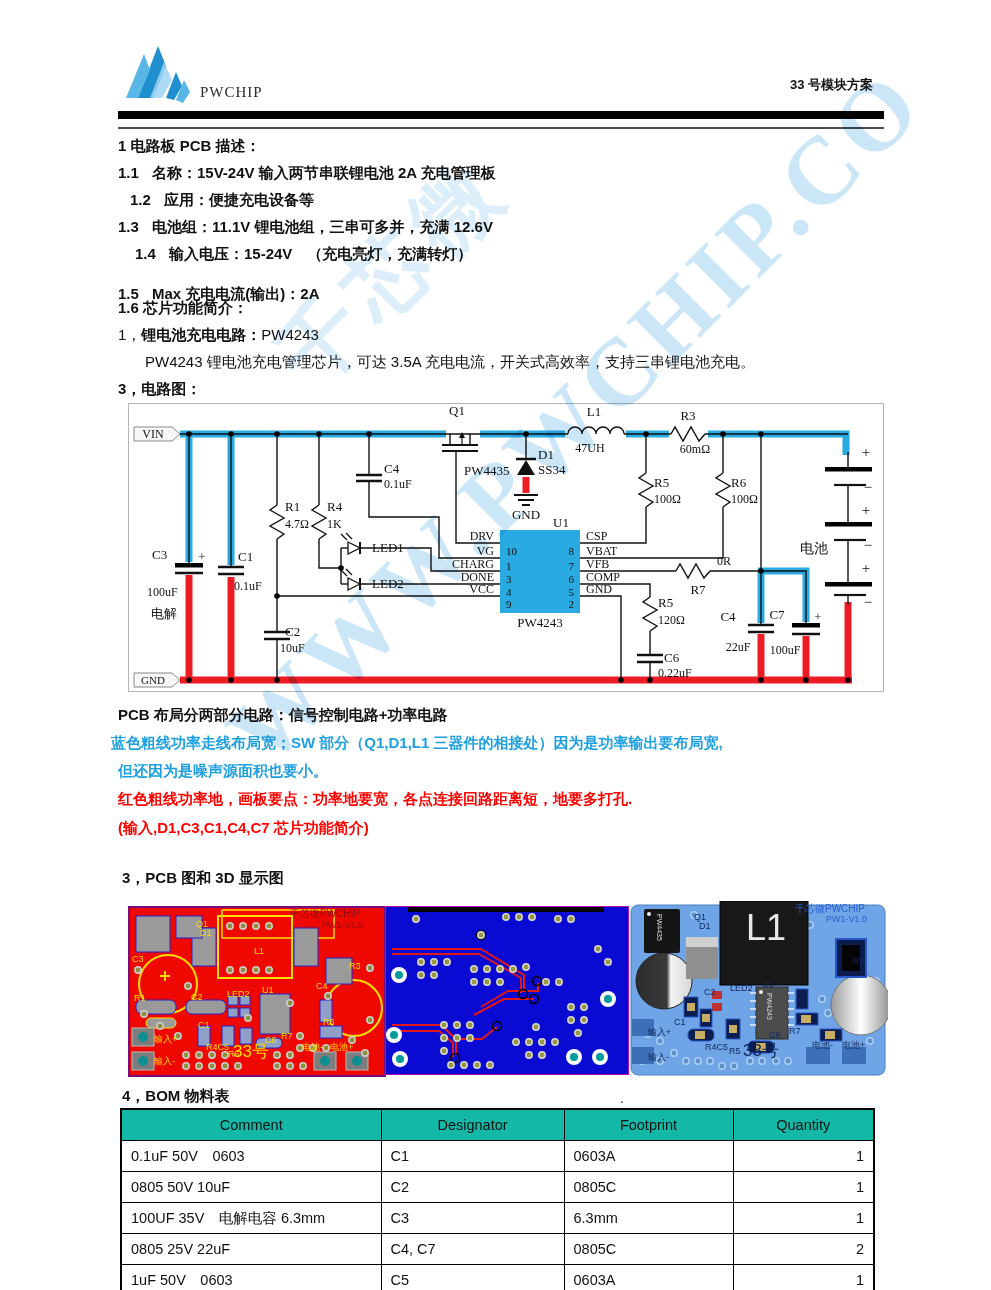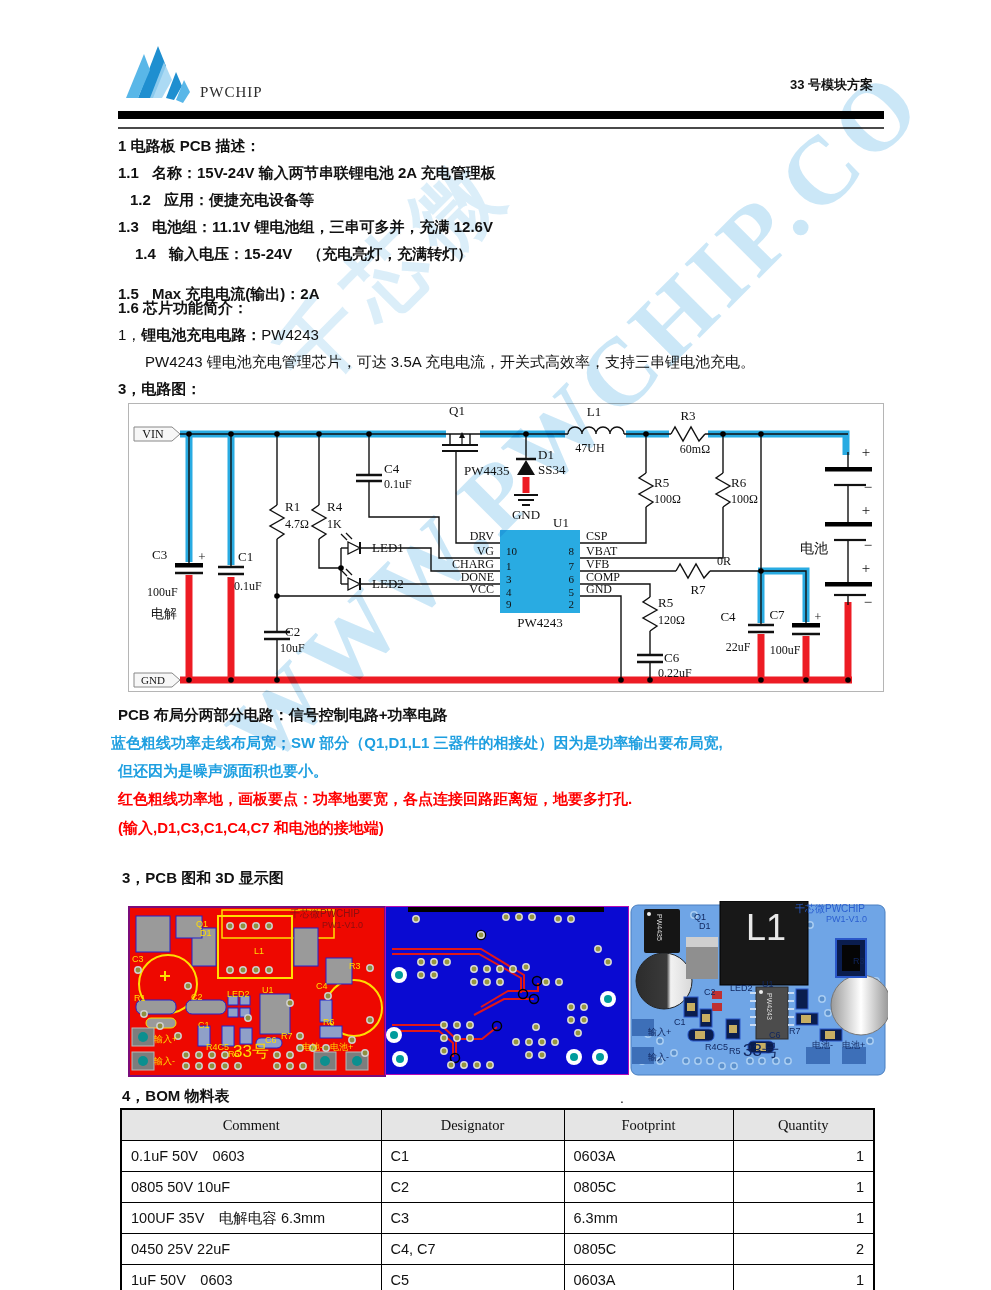--- a/index.html
+++ b/index.html
@@ -28,21 +28,21 @@
   #red-panel{left:128px;top:906px;width:254px;height:167px;border:2px solid #7b0c7b;background:#ee0800;}
   #blue-panel{left:385px;top:906px;width:242px;height:167px;border:1px solid #b50cb5;background:#0a0ad2;}
   #render-panel{left:630px;top:901px;width:258px;height:177px;background:#fff;}
   .pcb-lab{position:absolute;font-size:9px;font-weight:normal;line-height:10px;white-space:nowrap;z-index:3;}
   .pcb-lab.vert{writing-mode:vertical-rl;}
   .panel svg{position:absolute;left:0;top:0;}
   
   #bom-table{position:absolute;left:120px;top:1108px;border-collapse:collapse;z-index:2;
              font-size:14.5px;}
   #bom-table th,#bom-table td{border:1.5px solid #000;padding:3px 9px;height:24px;font-weight:normal;}
-  #bom-table th{background:#e5e5e5;text-align:center;font-family:Liberation Serif, serif;}
+  #bom-table th{background:#14b8a6;text-align:center;}
   #bom-table td.qty{text-align:right;}
   #bom-table{border:2px solid #000;}
   .z2{z-index:2;}
 </style>
 </head>
 <body>
 
 <div id="page">
 
   <svg class="abs" style="left:120px;top:40px" width="80" height="66" viewBox="0 0 80 66">
@@ -308,21 +308,21 @@
         <text x="446" y="193" text-anchor="end" font-size="11" fill="#111" font-family="&quot;Liberation Serif&quot;,serif">5</text>
         <text x="458" y="190" text-anchor="start" font-size="12" fill="#111" font-family="&quot;Liberation Serif&quot;,serif">GND</text>
         <text x="446" y="205" text-anchor="end" font-size="11" fill="#111" font-family="&quot;Liberation Serif&quot;,serif">2</text>
       </g>
   </svg>
 
   <div class="abs txt15 bold z2" style="left:118px;top:705px">PCB 布局分两部分电路：信号控制电路+功率电路</div>
   <div class="abs txt15 bold note-blue z2" style="left:111px;top:733px">蓝色粗线功率走线布局宽；SW 部分（Q1,D1,L1 三器件的相接处）因为是功率输出要布局宽,</div>
   <div class="abs txt15 bold note-blue z2" style="left:118px;top:761px">但还因为是噪声源面积也要小。</div>
   <div class="abs txt15 bold note-red z2" style="left:118px;top:789px">红色粗线功率地，画板要点：功率地要宽，各点连接回路距离短，地要多打孔.</div>
-  <div class="abs txt15 bold note-red z2" style="left:118px;top:818px">(输入,D1,C3,C1,C4,C7 和电池的接地端)</div>
+  <div class="abs txt15 bold note-red z2" style="left:118px;top:818px">(输入,D1,C3,C1,C4,C7 芯片功能简介)</div>
 
   <div class="abs txt15 bold z2" style="left:122px;top:868px">3，PCB 图和 3D 显示图</div>
 
   <div class="panel" id="red-panel">
     <svg width="254" height="167" viewBox="0 0 254 167">
       <rect x="92" y="2" width="112" height="28" fill="none" stroke="#ffdd00" stroke-width="1.5"></rect>
       <rect x="88" y="8" width="74" height="62" fill="none" stroke="#ffdd00" stroke-width="2"></rect>
       <rect x="62" y="20" width="24" height="38" fill="#9a9a9a" stroke="#2222cc"></rect>
       <rect x="164" y="20" width="24" height="38" fill="#9a9a9a" stroke="#2222cc"></rect>
       <circle cx="38" cy="76" r="29" fill="none" stroke="#ffdd00" stroke-width="2"></circle>
@@ -649,21 +649,21 @@
           <td>0805C</td>
           <td class="qty">1</td>
         </tr>
         <tr>
           <td>100UF 35V　电解电容 6.3mm</td>
           <td>C3</td>
           <td>6.3mm</td>
           <td class="qty">1</td>
         </tr>
         <tr>
-          <td>0450 25V 22uF</td>
+          <td>0805 25V 22uF</td>
           <td>C4, C7</td>
           <td>0805C</td>
           <td class="qty">2</td>
         </tr>
         <tr>
           <td>1uF 50V　0603</td>
           <td>C5</td>
           <td>0603A</td>
           <td class="qty">1</td>
         </tr>

